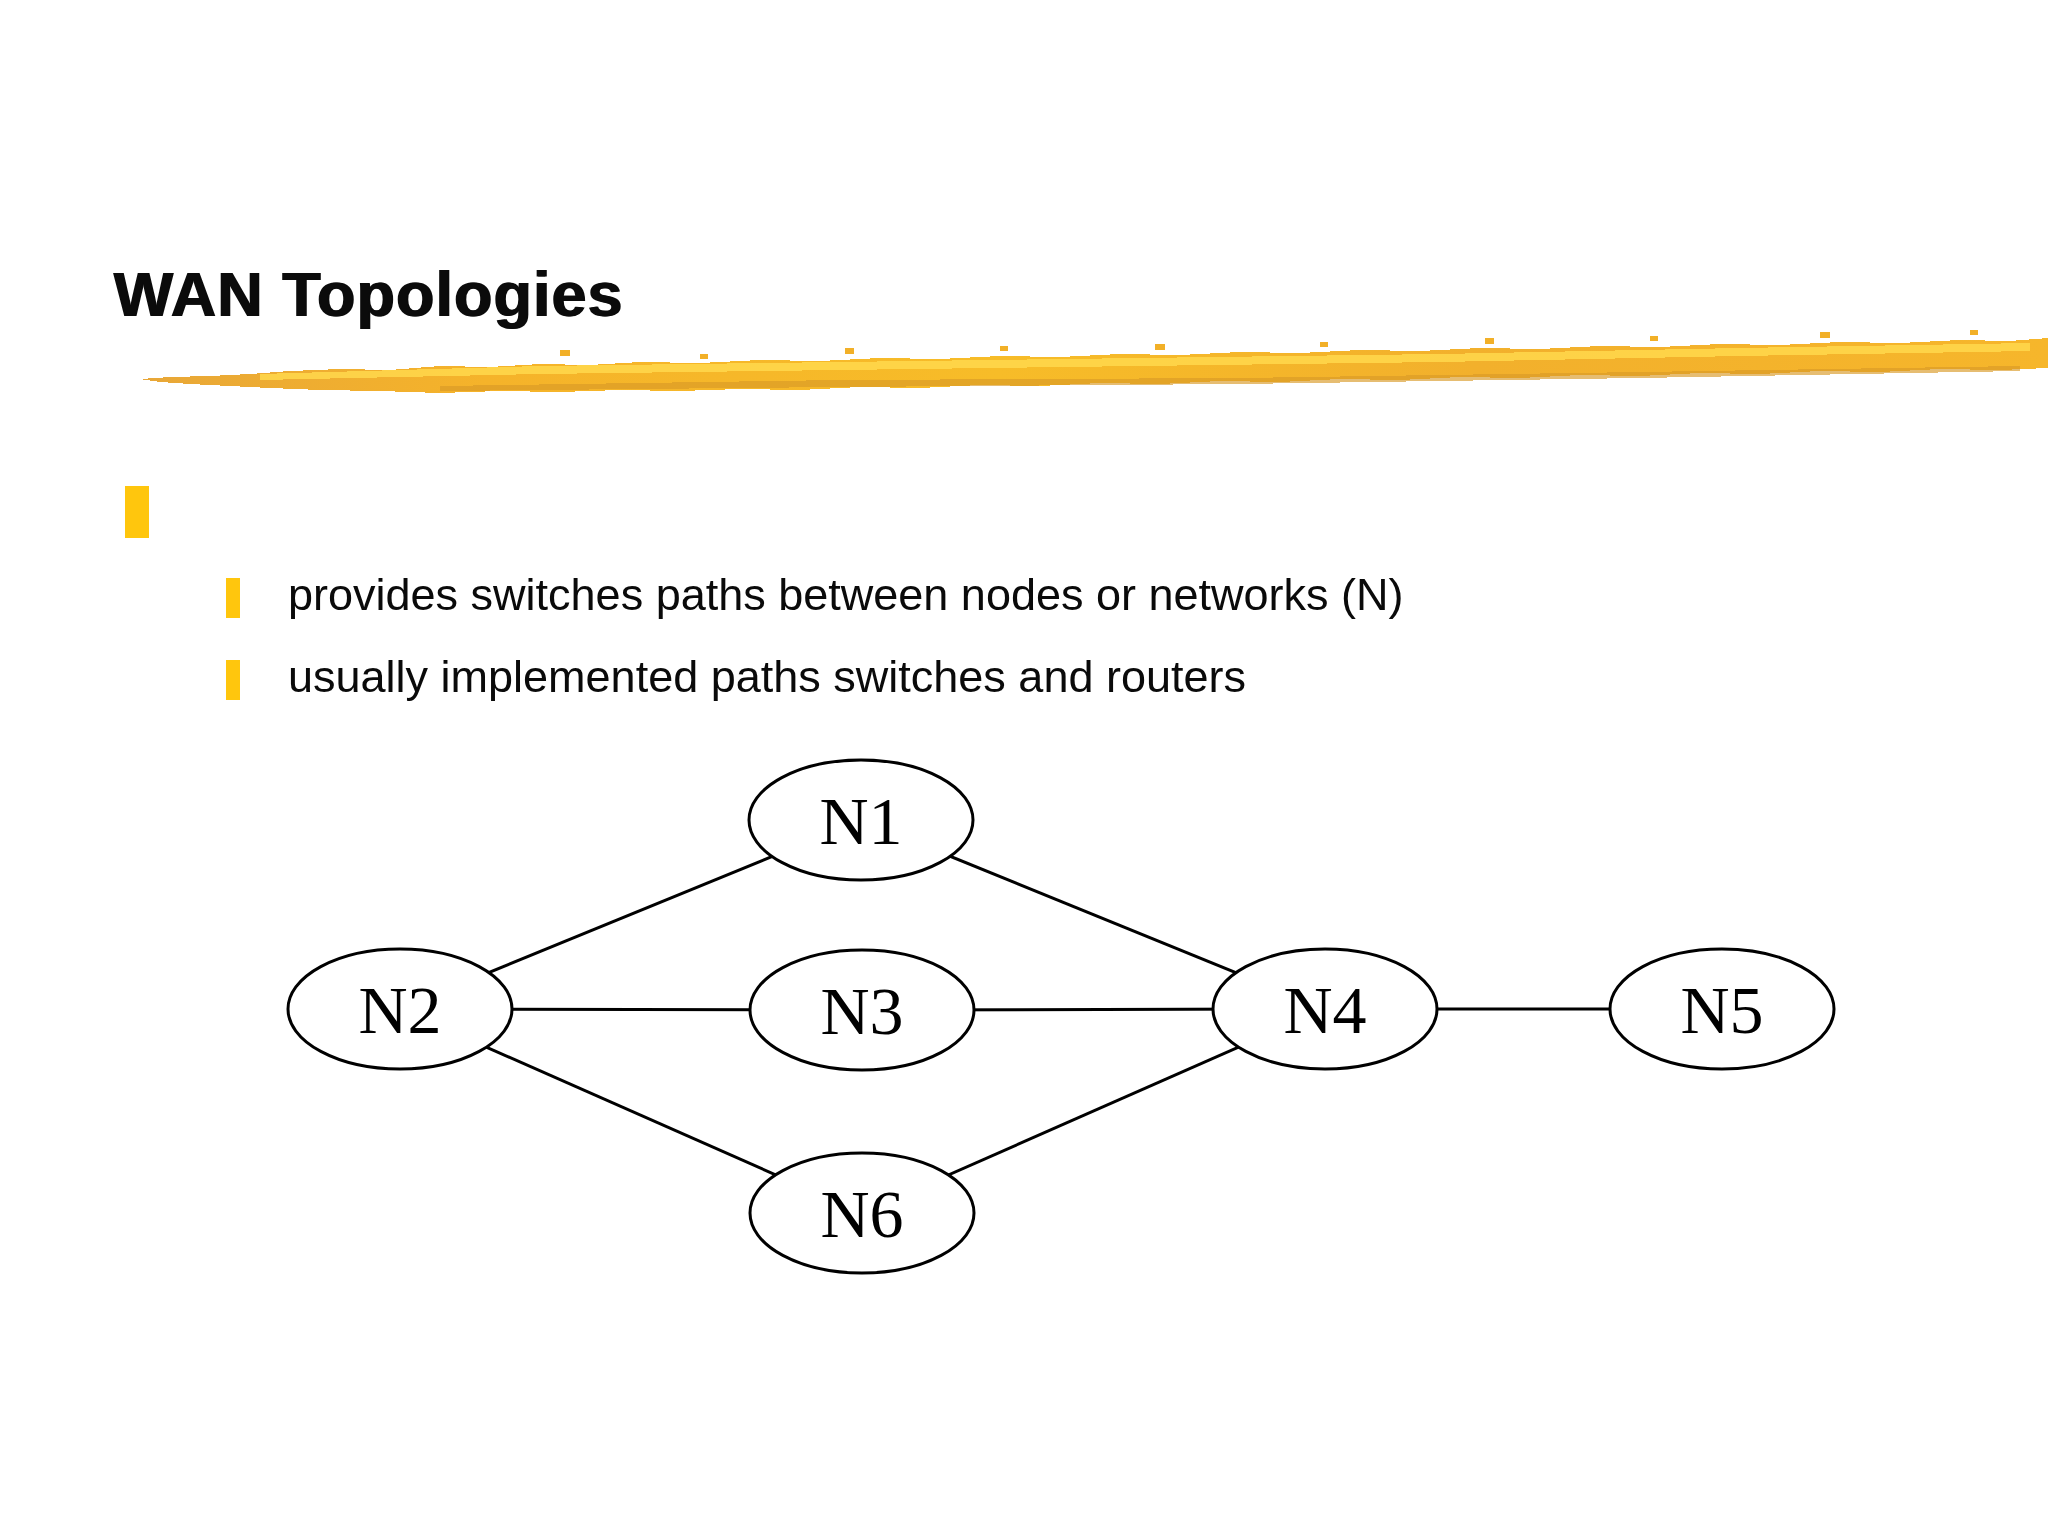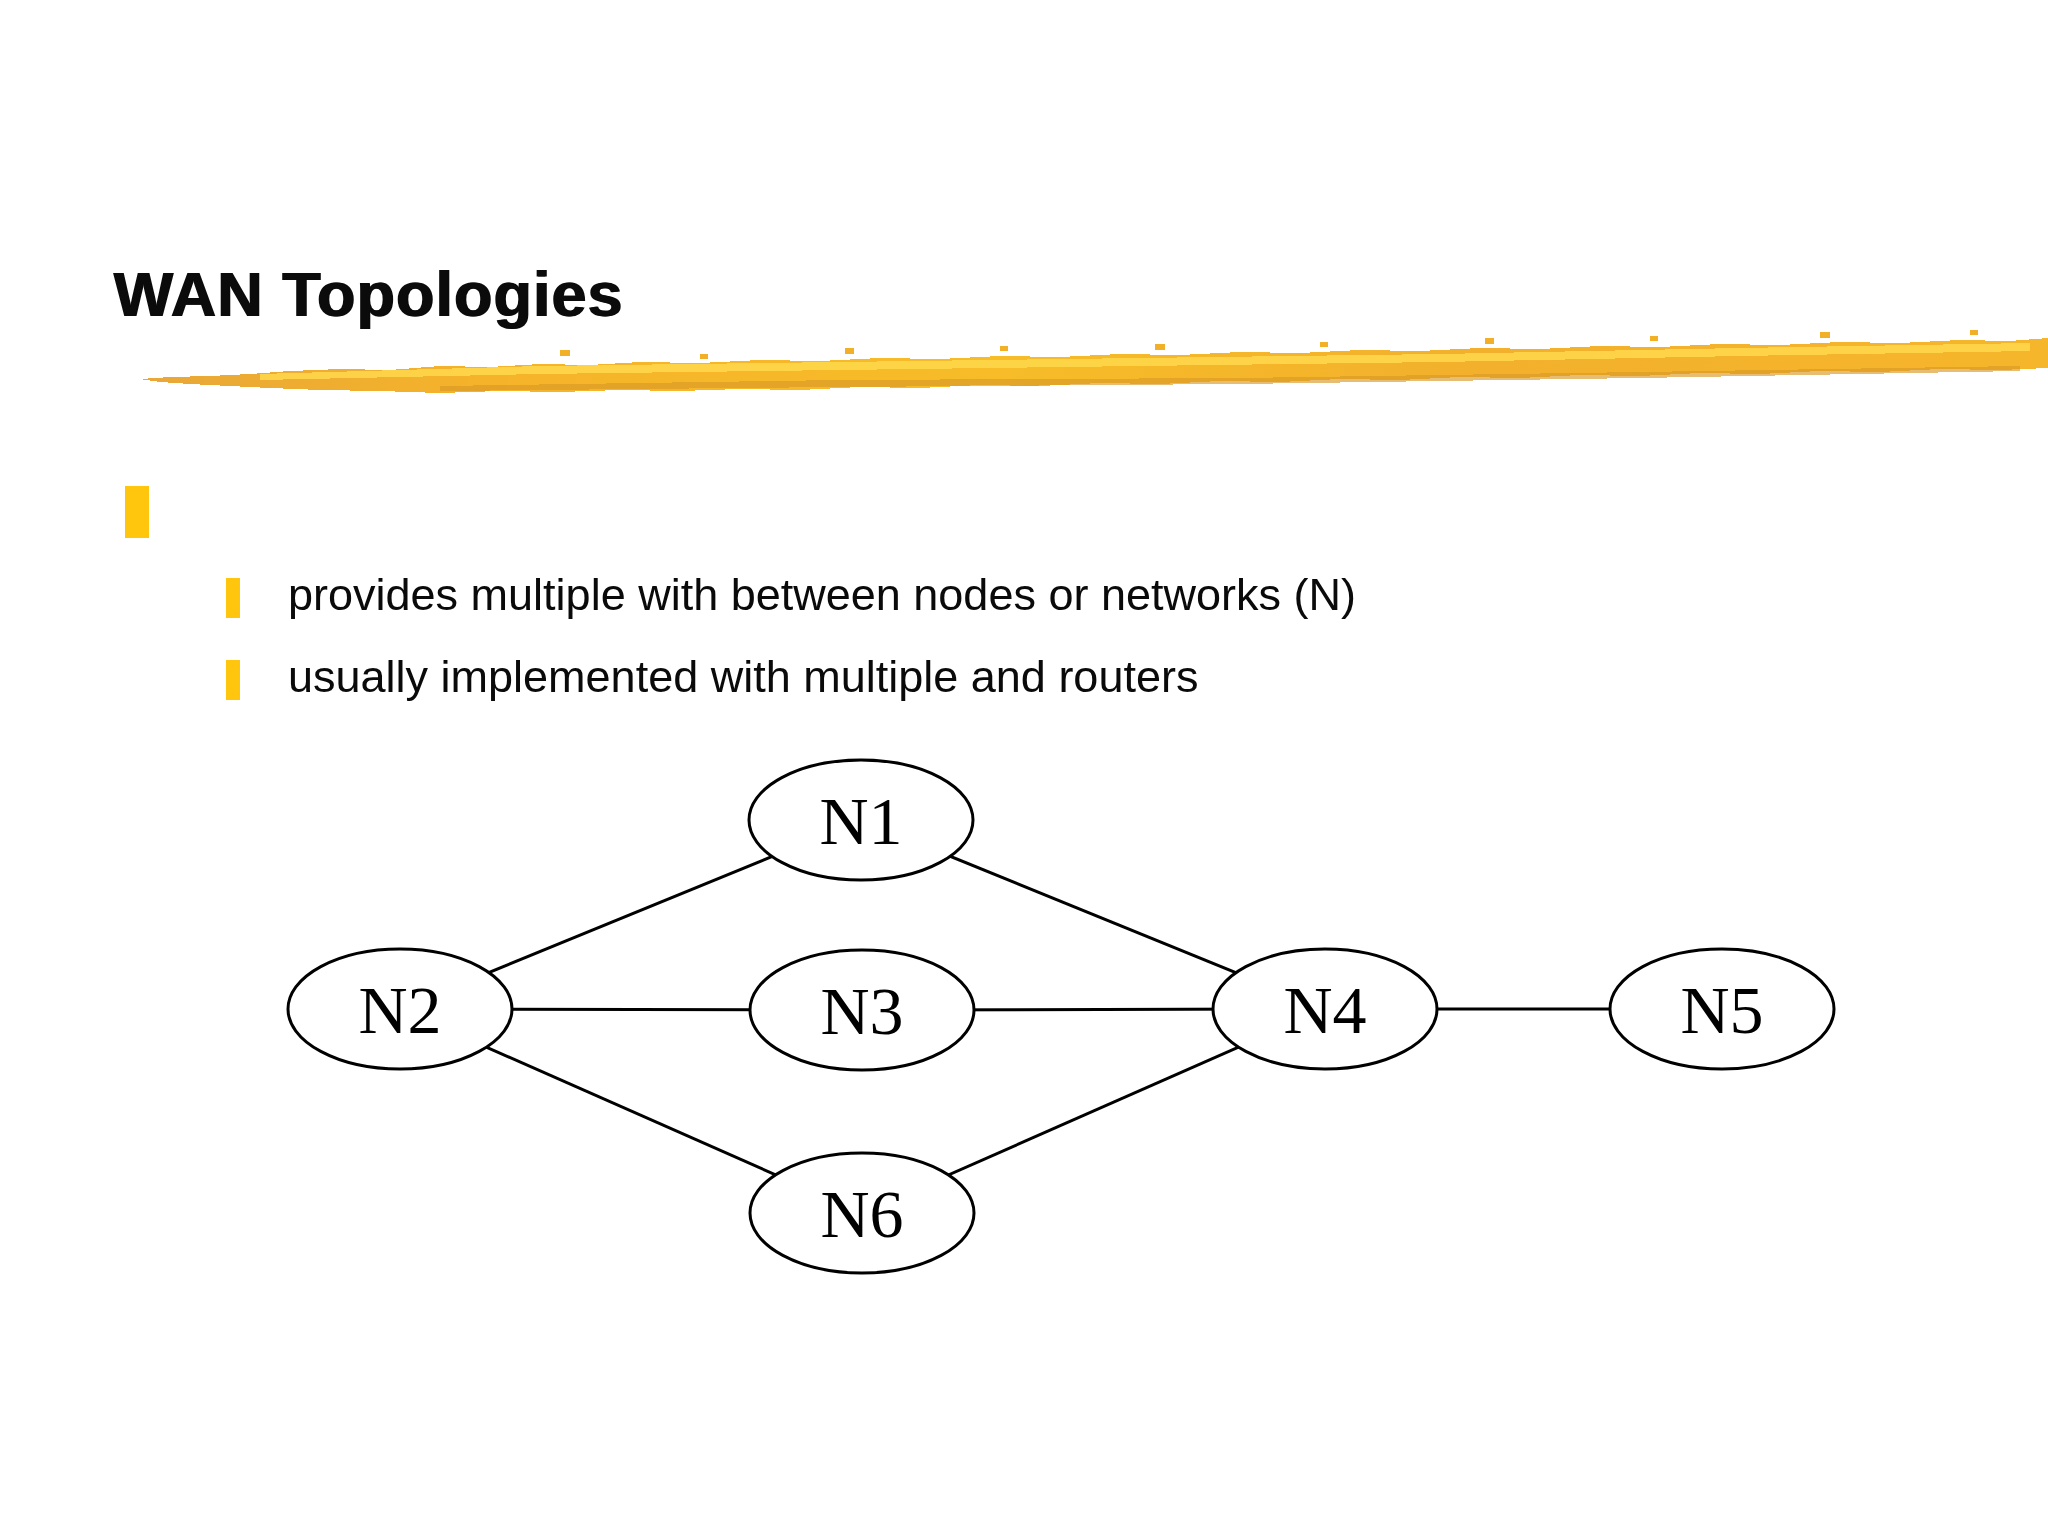--- a/index.html
+++ b/index.html
@@ -142,24 +142,24 @@
       <rect x="1345" y="22" width="9" height="6"></rect>
       <rect x="1510" y="20" width="8" height="5"></rect>
       <rect x="1680" y="16" width="10" height="6"></rect>
       <rect x="1830" y="14" width="8" height="5"></rect>
     </g>
   </svg>
 
   <span class="bullet-marker marker-main" style="background: rgb(255, 198, 13);"></span>
 
   <span class="bullet-marker marker-sub1" style="background: rgb(255, 198, 13);"></span>
-  <div class="sub-bullet-text sub1">provides multiple with between nodes or networks (N)</div>
+  <div class="sub-bullet-text sub1">provides switches paths between nodes or networks (N)</div>
 
   <span class="bullet-marker marker-sub2" style="background: rgb(255, 198, 13);"></span>
-  <div class="sub-bullet-text sub2">usually implemented with multiple and routers</div>
+  <div class="sub-bullet-text sub2">usually implemented paths switches and routers</div>
 
   <svg class="diagram" viewBox="0 0 2048 1536">
       <line x1="400" y1="981" x2="861" y2="792" class="edge"></line>
       <line x1="861" y1="792" x2="1325" y2="981" class="edge"></line>
       <line x1="400" y1="981" x2="862" y2="982" class="edge"></line>
       <line x1="862" y1="982" x2="1325" y2="981" class="edge"></line>
       <line x1="1325" y1="981" x2="1722" y2="981" class="edge"></line>
       <line x1="400" y1="981" x2="862" y2="1185" class="edge"></line>
       <line x1="862" y1="1185" x2="1325" y2="981" class="edge"></line>
       <g>

